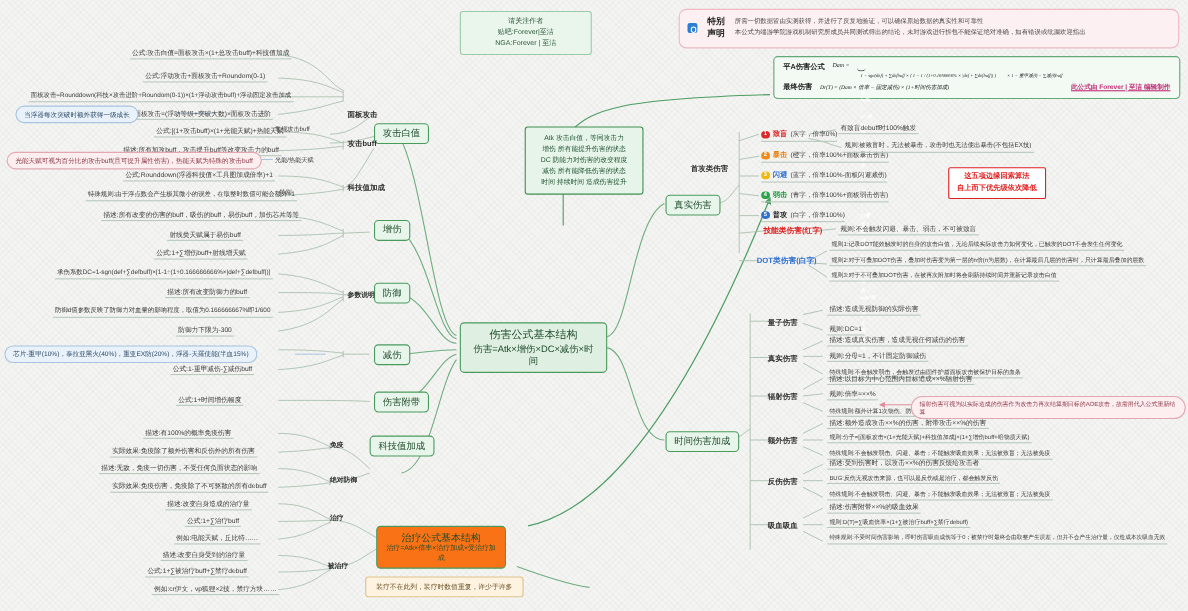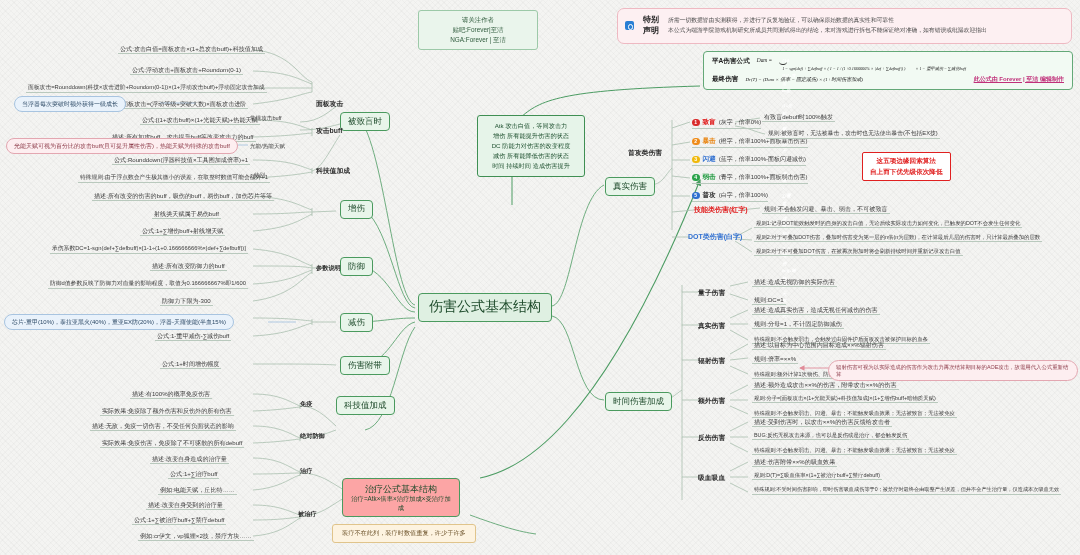--- a/index.html
+++ b/index.html
@@ -31,21 +31,21 @@
     color:#1d4a2a;
     text-align:center;
     padding:4px 8px;
     line-height:1.35;
   }
   .topic.center {
     background:#dff0e2;
     border-width:1.5px;
     font-size:10px;
   }
-  .topic.center .l1 { font-size:14px;font-family:Liberation Mono, monospace; }
+  .topic.center .l1 { font-size:10px; }
   .topic.center .l2 { font-size:8.5px; }
   .topic.sub { font-size:8.5px; padding:3px 7px; }
 
   
   .legend-box {
     background:#e6f4e9;
     border:1.4px solid #3f8f53;
     border-radius:3px;
     font-size:6.2px;
     line-height:1.62;
@@ -363,24 +363,25 @@
 <div class="node legend-box" style="left:477px; top:115px; width:108px;">
   <div>Atk 攻击白值，等同攻击力</div>
   <div>增伤 所有能提升伤害的状态</div>
   <div>DC 防能力对伤害的改变程度</div>
   <div>减伤 所有能降低伤害的状态</div>
   <div>时间 持续时间 造成伤害提升</div>
 </div>
 
 <div class="node topic center" style="left:418px; top:293px; width:134px;">
   <div class="l1">伤害公式基本结构</div>
+  <div class="l2">伤害=Atk×增伤×DC×减伤×时间</div>
 </div>
 
 <div class="node topic sub" style="left:340px; top:112px;">
-  <span>被致盲时</span>
+  <span>攻击白值</span>
 </div>
 <div class="node topic sub" style="left:340px; top:200px;font-family:Liberation Mono, monospace;">
   <span>增伤</span>
 </div>
 <div class="node topic sub" style="left:340px; top:257px;">
   <span>防御</span>
 </div>
 <div class="node topic sub" style="left:340px; top:313px;">
   <span>减伤</span>
 </div>
@@ -445,21 +446,21 @@
 <div class="node leaf" style="left:100px; top:407px;">实际效果:免疫除了额外伤害和反伤外的所有伤害</div>
 <div class="node leaf" style="left:90px; top:422px;">描述:无敌，免疫一切伤害，不受任何负面状态的影响</div>
 <div class="node leaf" style="left:100px; top:439px;">实际效果:免疫伤害，免疫除了不可驱散的所有debuff</div>
 <div class="node branch-label" style="left:300px; top:400px; font-size:6.2px;">
   <span>免疫</span>
 </div>
 <div class="node branch-label" style="left:300px; top:432px; font-size:6.2px;">
   <span>绝对防御</span>
 </div>
 
-<div class="node topic" style="left:342px; top:478px; width:118px; background:#fca5a5;">
+<div class="node topic" style="left:342px; top:478px; width:118px; background:#f97316;">
   <div style="font-size:9px;">治疗公式基本结构</div>
   <div style="font-size:6.3px;">治疗=Atk×倍率×治疗加成×受治疗加成</div>
 </div>
 <div class="node branch-label" style="left:300px; top:467px; font-size:6.2px;">
   <span>治疗</span>
 </div>
 <div class="node branch-label" style="left:298px; top:510px; font-size:6.2px;">
   <span>被治疗</span>
 </div>
 <div class="node leaf" style="left:150px; top:455px;">描述:改变自身造成的治疗量</div>

